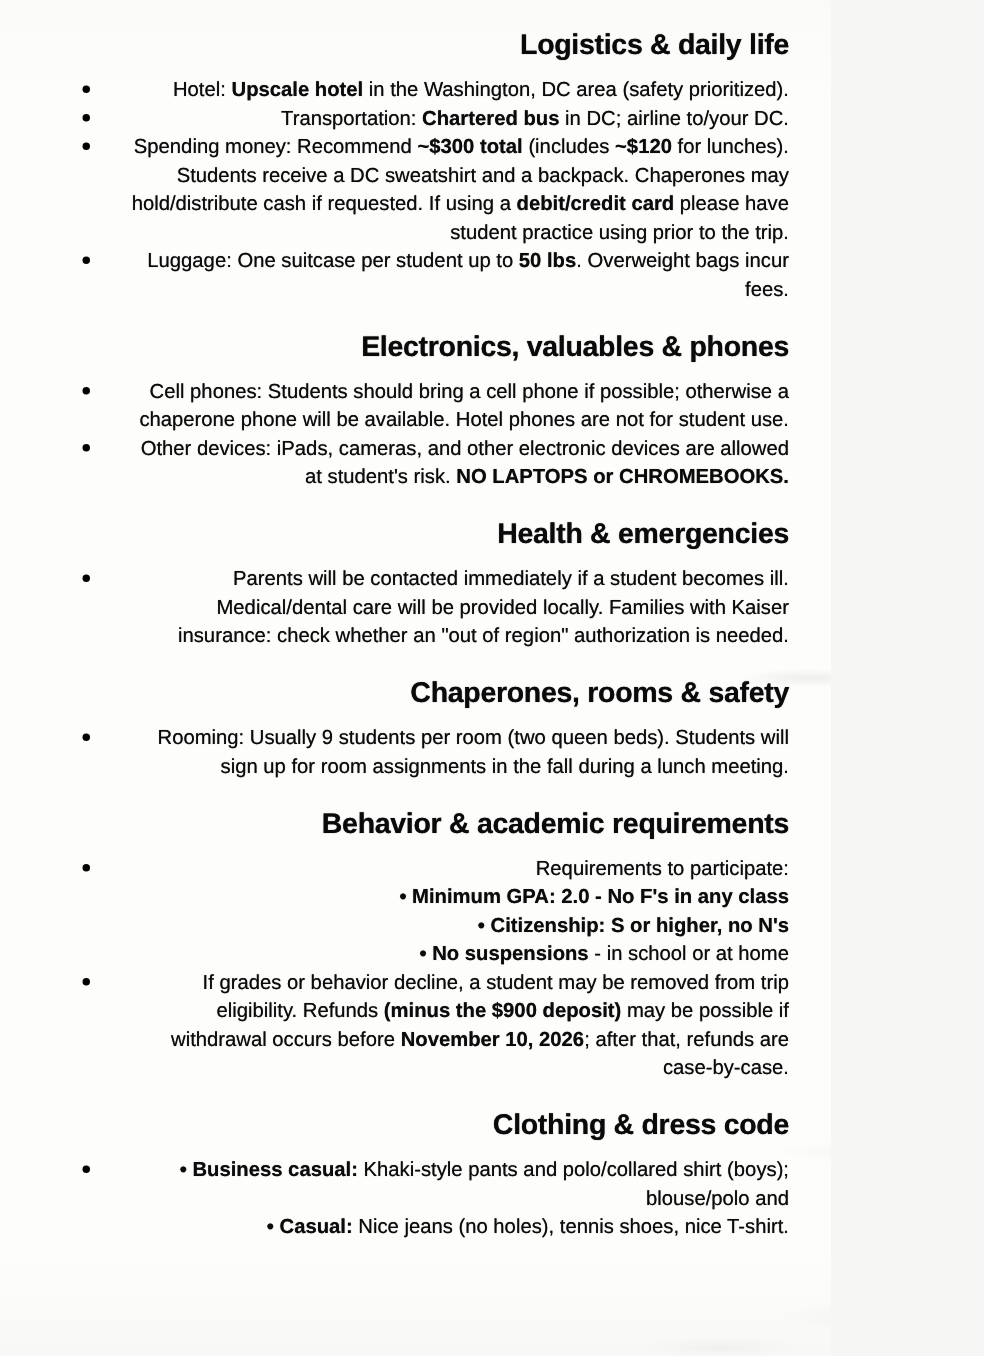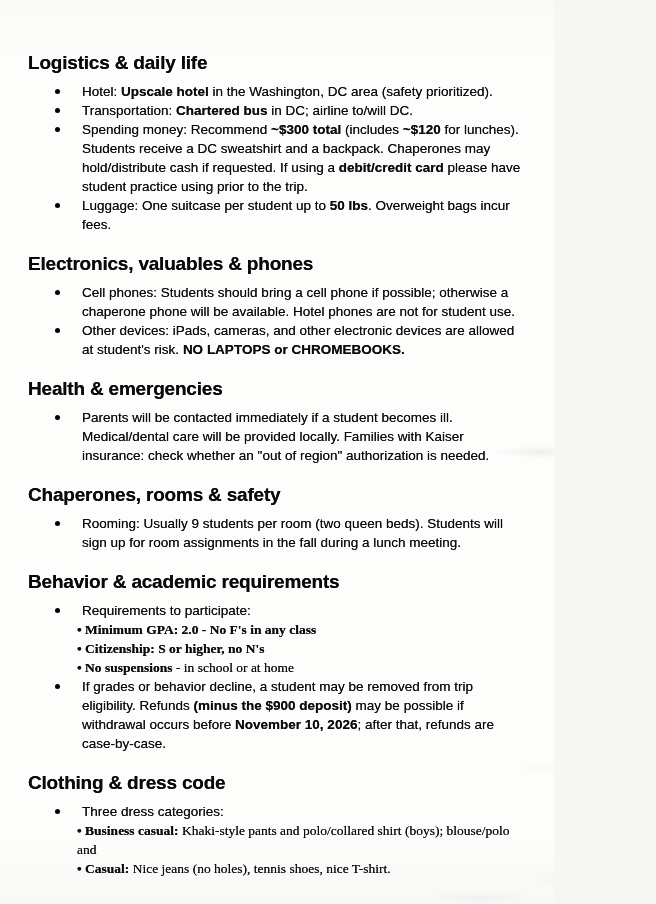--- a/index.html
+++ b/index.html
@@ -6,25 +6,26 @@
   body {
     width: 656px; height: 904px;
     background: #f6f6f4;
     font-family: "Liberation Sans", sans-serif;
     overflow: hidden;
   }
   .page {
     position: relative;
     width: 554px; height: 904px;
     box-sizing: border-box;
-    padding: 52px 28px 0 28px;
+    padding: 20px 28px 0 28px;
     background:
       linear-gradient(180deg, rgba(0,0,0,0.012), rgba(0,0,0,0) 8%, rgba(0,0,0,0) 92%, rgba(0,0,0,0.02)),
       #fdfdfc;
     color: #0b0b0b;
+    text-align: right;
   }
   
   .smudges {
     position: absolute; inset: 0; pointer-events: none;
     background:
       radial-gradient(70px 9px at 540px 452px, rgba(110,110,110,0.10), transparent 70%),
       radial-gradient(90px 10px at 615px 456px, rgba(110,110,110,0.07), transparent 70%),
       radial-gradient(60px 8px at 640px 238px, rgba(110,110,110,0.06), transparent 70%),
       radial-gradient(110px 12px at 590px 768px, rgba(110,110,110,0.06), transparent 70%),
       radial-gradient(130px 16px at 610px 878px, rgba(110,110,110,0.08), transparent 70%),
@@ -45,39 +46,39 @@
     max-width: 594px;
     box-sizing: border-box;
     font-size: 13.5px; line-height: 19px;
     text-shadow: 0 0 0.5px rgba(0,0,0,0.75);
   }
   .dot {
     position: absolute; left: 27px; top: 7px;
     width: 5px; height: 5px; border-radius: 50%;
     background: #000;
   }
-  .sub { margin-left: -5px; font-family: Liberation Serif, serif; }
+  .sub { margin-left: -5px; }
   .b { font-weight: 700; }
 </style>
 </head>
 <body>
 
 <div class="page">
   <div class="smudges"></div>
   <main id="doc-body">
       <section class="doc-section">
         <h2 class="sec-title">Logistics &amp; daily life</h2>
         <ul class="bullets">
           <li class="bullet">
             <span class="dot"></span>
             <div class="para"><span>Hotel: </span><span class="b">Upscale hotel</span><span> in the Washington, DC area (safety prioritized).</span></div>
           </li>
           <li class="bullet">
             <span class="dot"></span>
-            <div class="para"><span>Transportation: </span><span class="b">Chartered bus</span><span> in DC; airline to/will DC.</span></div>
+            <div class="para"><span>Transportation: </span><span class="b">Chartered bus</span><span> in DC; airline to/your DC.</span></div>
           </li>
           <li class="bullet">
             <span class="dot"></span>
             <div class="para"><span>Spending money: Recommend </span><span class="b">~$300 total</span><span> (includes </span><span class="b">~$120</span><span> for lunches). Students receive a DC sweatshirt and a backpack. Chaperones may hold/distribute cash if requested. If using a </span><span class="b">debit/credit card</span><span> please have student practice using prior to the trip.</span></div>
           </li>
           <li class="bullet">
             <span class="dot"></span>
             <div class="para"><span>Luggage: One suitcase per student up to </span><span class="b">50 lbs</span><span>. Overweight bags incur fees.</span></div>
           </li>
         </ul>
@@ -127,20 +128,19 @@
             <span class="dot"></span>
             <div class="para"><span>If grades or behavior decline, a student may be removed from trip eligibility. Refunds </span><span class="b">(minus the $900 deposit)</span><span> may be possible if withdrawal occurs before </span><span class="b">November 10, 2026</span><span>; after that, refunds are case-by-case.</span></div>
           </li>
         </ul>
       </section>
       <section class="doc-section">
         <h2 class="sec-title">Clothing &amp; dress code</h2>
         <ul class="bullets">
           <li class="bullet">
             <span class="dot"></span>
-            <div class="para"><span>Three dress categories:</span></div>
             <div class="sub"><span class="b">• Business casual:</span><span> Khaki-style pants and polo/collared shirt (boys); blouse/polo and</span></div>
             <div class="sub"><span class="b">• Casual:</span><span> Nice jeans (no holes), tennis shoes, nice T-shirt.</span></div>
           </li>
         </ul>
       </section>
     </main>
 </div>
 
 </body></html>

